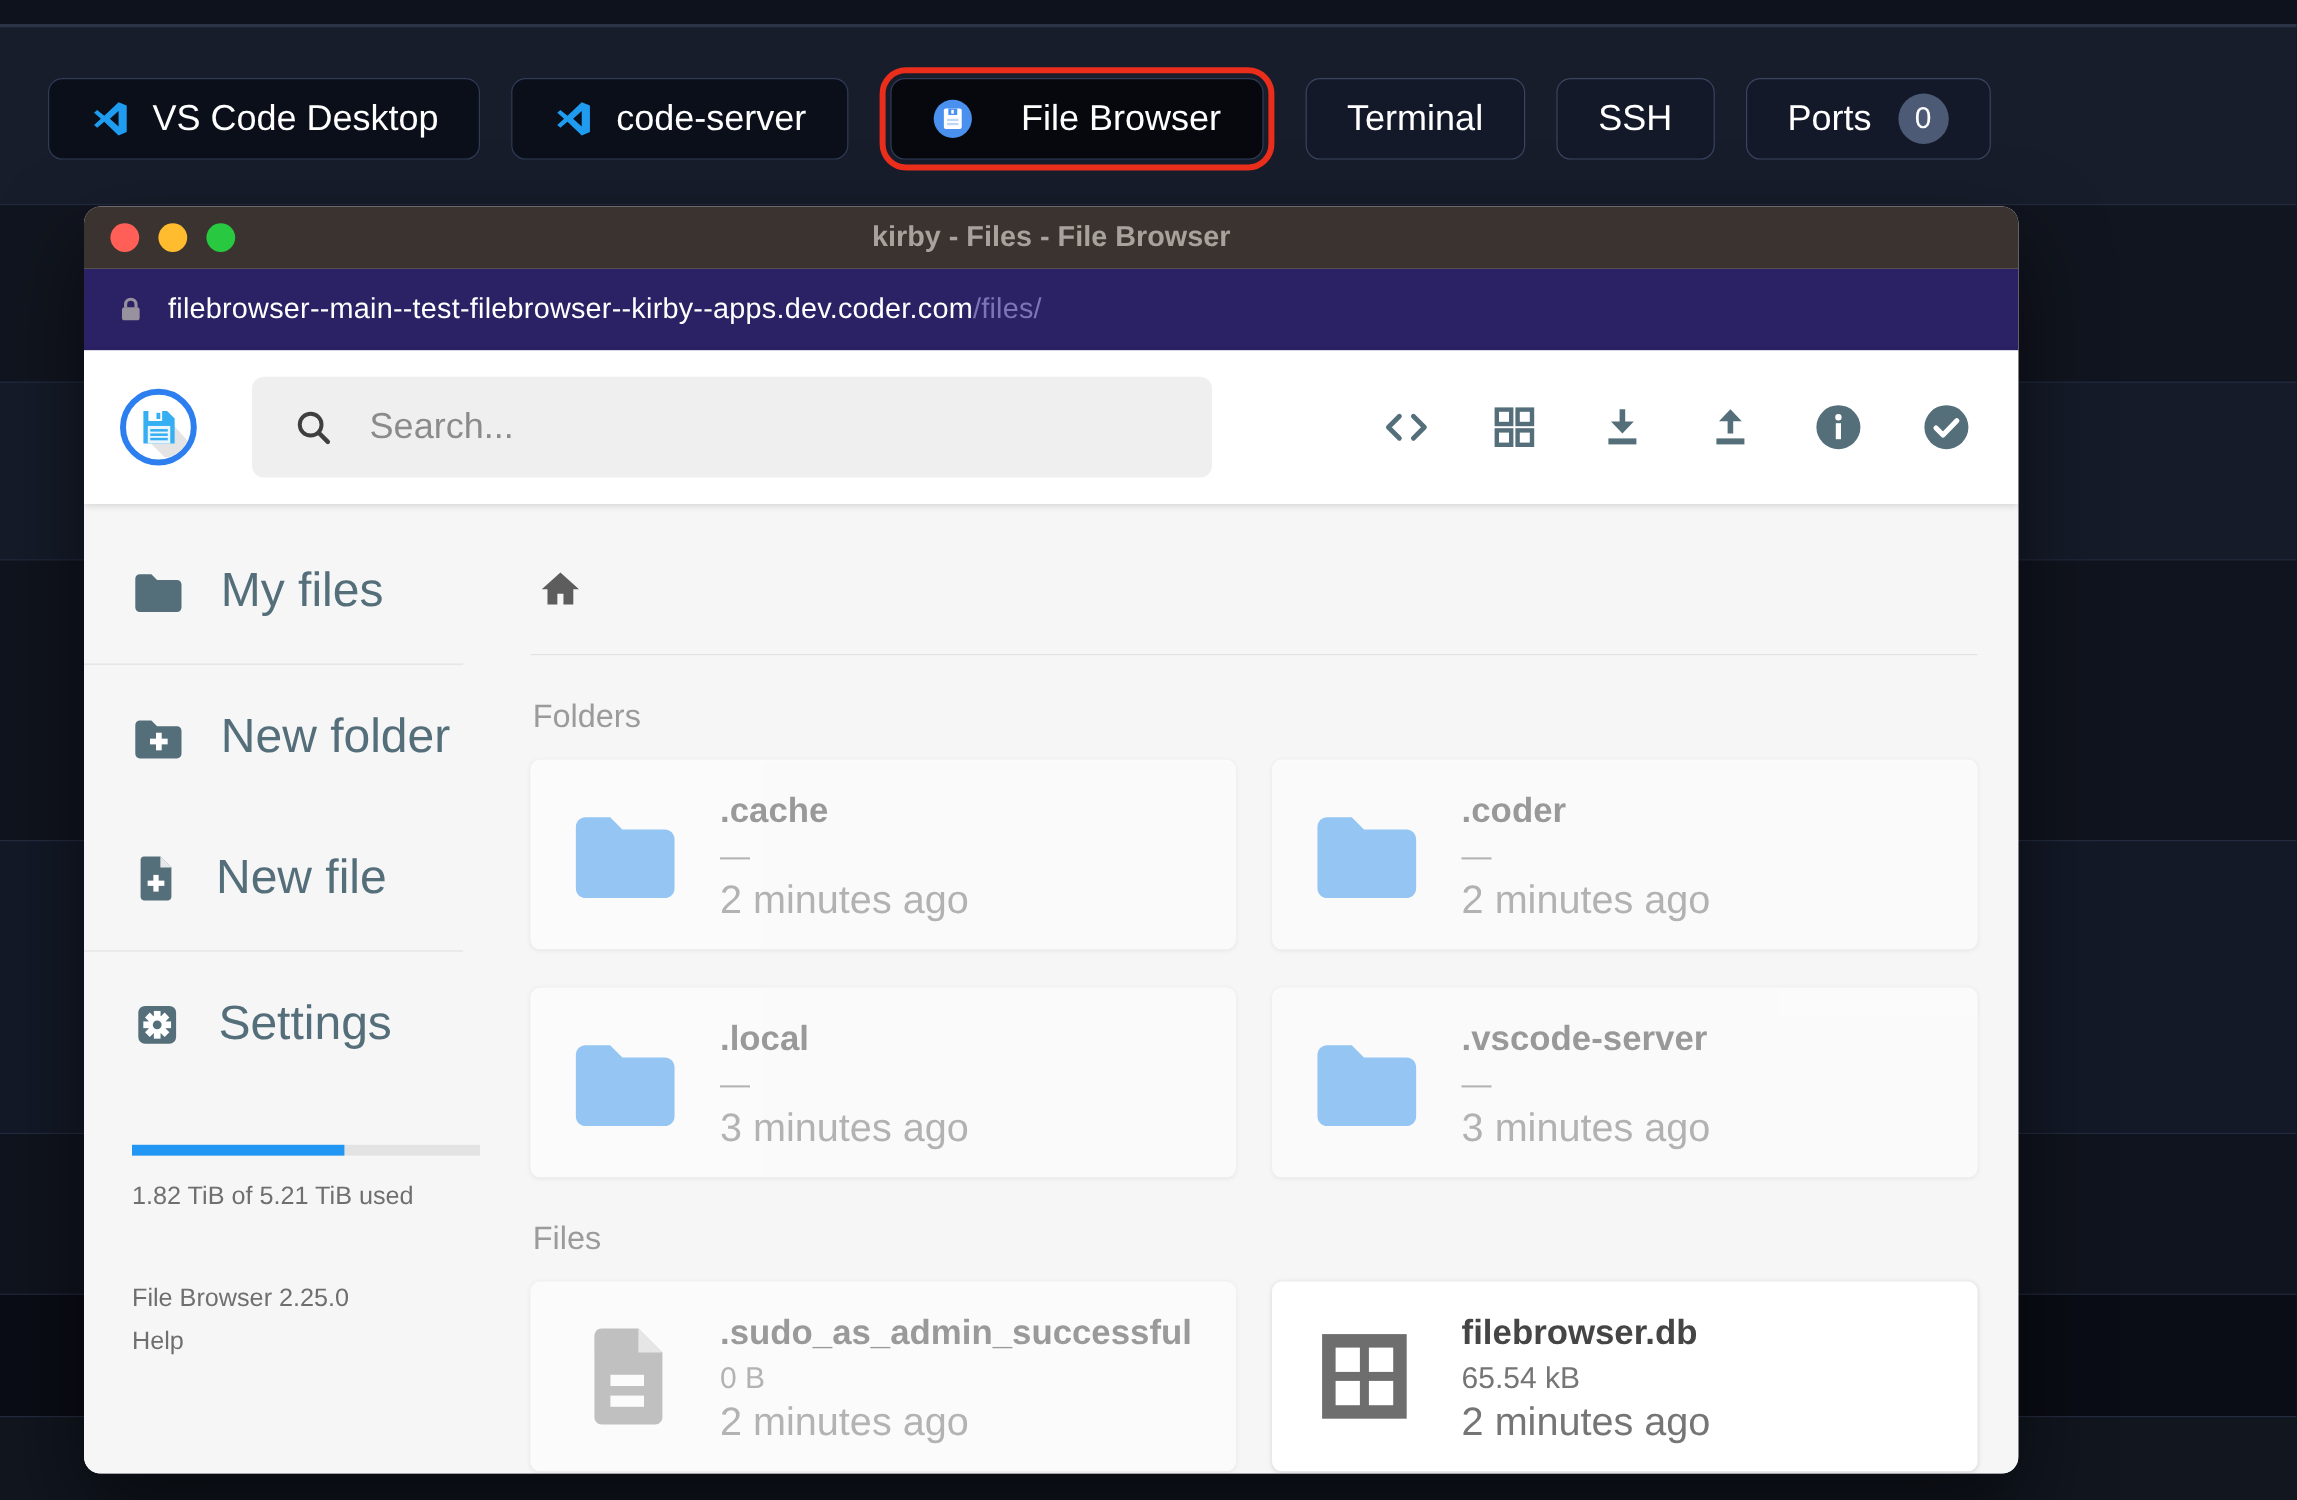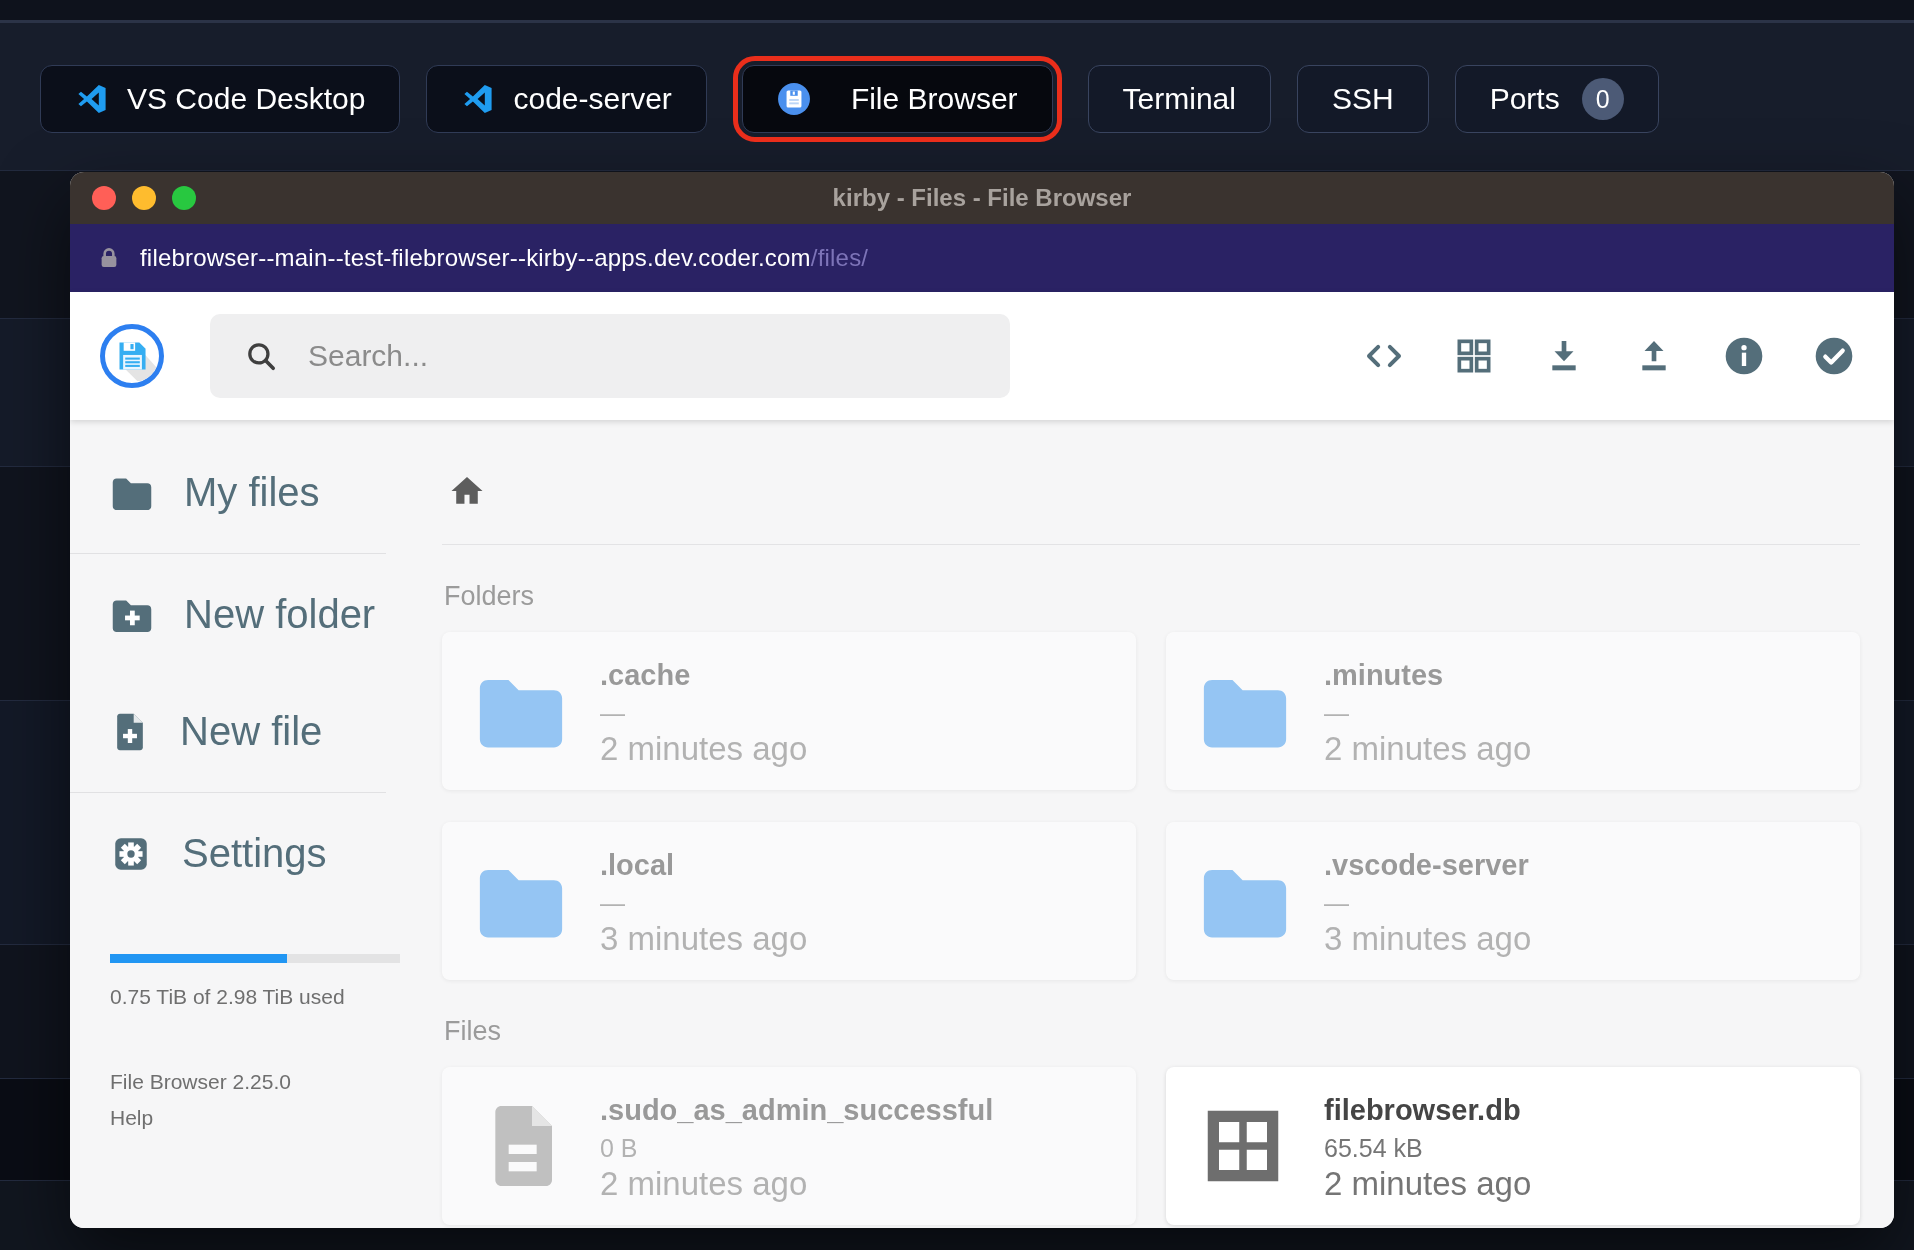--- a/index.html
+++ b/index.html
@@ -33,21 +33,21 @@
   .ring .tab-btn { background:#06080e;gap:40px; }
   .badge {
     display:flex; align-items:center; justify-content:center;
     min-width:42px; height:42px; border-radius:21px; margin-left:4px;
     background:#4c5a76; color:#fff; font-size:25px;
   }
   .fb-mini { width:34px; height:34px; }
 
   
   .window {
-    position:absolute; left:70px; top:172px; width:1824px; height:1056px;
+    position:absolute; left:70px; top:172px; width:1612px; height:1056px;
     border-radius:14px; overflow:hidden; background:#f6f6f7;
     box-shadow:0 30px 70px rgba(0,0,0,.55); z-index:4;
     display:flex; flex-direction:column;
   }
   .titlebar { height:52px; background:#3a332f; display:flex; align-items:center; position:relative; flex:none; }
   .lights { display:flex; gap:16px; margin-left:22px; }
   .light { width:24px; height:24px; border-radius:50%; cursor:pointer; }
   .light.red { background:#ff5f57; } .light.yellow { background:#febc2e; } .light.green { background:#28c840; }
   .win-title {
     position:absolute; left:0; right:0; text-align:center;
@@ -299,21 +299,21 @@
             </g>
             <circle cx="12" cy="12" r="2.1" fill="#546e7a"></circle>
           </svg>
           <span>Settings</span>
         </div>
 
         <div class="storage">
           <div class="bar-track">
             <div class="bar-fill" style="width: 61%;"></div>
           </div>
-          <div class="usage-text">0.75 TiB of 2.98 TiB used</div>
+          <div class="usage-text">1.82 TiB of 5.21 TiB used</div>
         </div>
 
         <div class="credits">
           <div>File Browser 2.25.0</div>
           <div class="help">Help</div>
         </div>
       </div>
 
       <div class="main">
 
@@ -342,21 +342,21 @@
             </div>
           </div>
 
           <div class="card hidden-item">
             <div class="c-icon">
               <svg width="94" height="80" viewBox="0 0 24 20">
                   <path d="M1.5 4.2c0-1.2.9-2.1 2.1-2.1h5.2l2.6 2.6h9c1.2 0 2.1.9 2.1 2.1v10.4c0 1.2-.9 2.1-2.1 2.1H3.6c-1.2 0-2.1-.9-2.1-2.1z" fill="#3d9af0"></path>
                 </svg>
             </div>
             <div class="c-text">
-              <div class="c-name">.minutes</div>
+              <div class="c-name">.coder</div>
               <div class="c-size">—</div>
               <div class="c-time">2 minutes ago</div>
             </div>
           </div>
 
           <div class="card hidden-item">
             <div class="c-icon">
               <svg width="94" height="80" viewBox="0 0 24 20">
                   <path d="M1.5 4.2c0-1.2.9-2.1 2.1-2.1h5.2l2.6 2.6h9c1.2 0 2.1.9 2.1 2.1v10.4c0 1.2-.9 2.1-2.1 2.1H3.6c-1.2 0-2.1-.9-2.1-2.1z" fill="#3d9af0"></path>
                 </svg>

